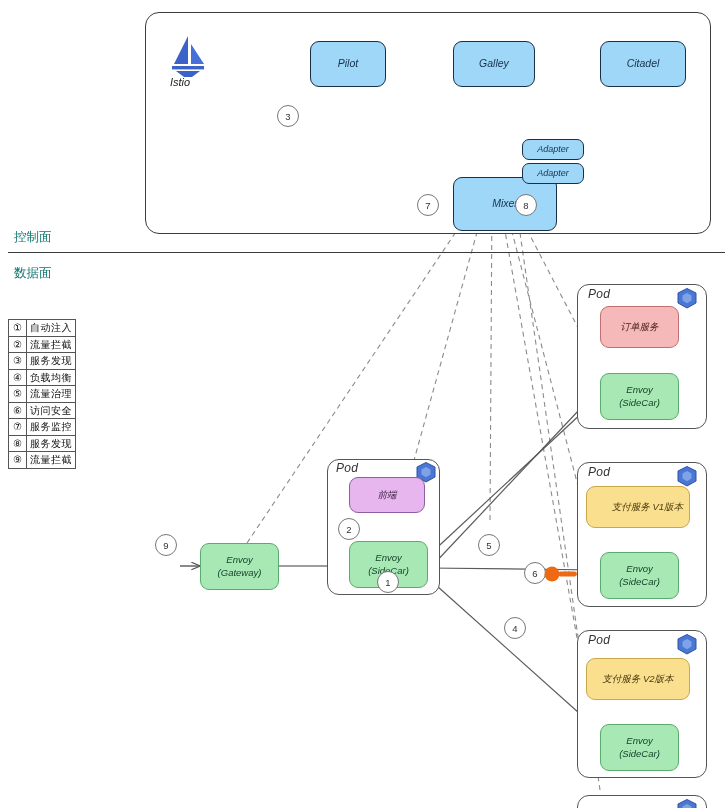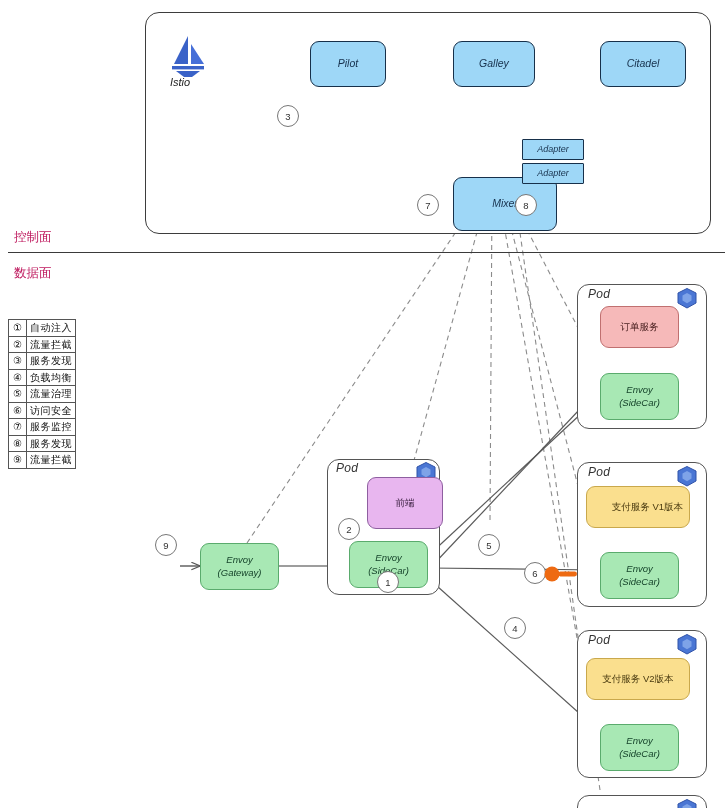--- a/index.html
+++ b/index.html
@@ -32,41 +32,41 @@
   
   .plane-box {
     position: absolute;
     border: 1.6px solid #3d3d3d;
     border-radius: 14px;
     background: #ffffff;
   }
   .plane-label {
     position: absolute;
     font-size: 12.5px;
-    color: #be185d;
+    color: #0f766e;
     white-space: nowrap;
   }
   .divider {
     position: absolute;
     height: 1.4px;
     background: #3a3a3a;
   }
   
   .ctl {
     background: #9ed7f7;
     border: 1.7px solid #17304a;
     border-radius: 9px;
     color: #16304c;
     font-size: 10.5px;
     font-style: italic;
   }
   .adapter {
     background: #9ed7f7;
     border: 1.5px solid #17304a;
-    border-radius: 1px;
+    border-radius: 7px;
     color: #16304c;
     font-size: 9px;
     font-style: italic;
   }
   
   .pod {
     position: absolute;
     border: 1.3px solid #555;
     border-radius: 12px;
     background: #ffffff;
@@ -77,20 +77,21 @@
     font-style: italic;
     color: #333;
     letter-spacing: .3px;
   }
   .k8s-ico { position: absolute; }
   
   .svc {
     border-radius: 9px;
     font-size: 9.5px;
     line-height: 1.3;
+    font-style: italic;
   }
   .svc-purple { background: #e8b6ef; border: 1.3px solid #8e5fa0; color: #3a2040; }
   .svc-pink   { background: #f6b9b9; border: 1.3px solid #c07070; color: #4a2020; }
   .svc-yellow { background: #fadf8e; border: 1.3px solid #c9a84c; color: #4a3b10; }
   .svc-green  { background: #a8e8b4; border: 1.3px solid #5aab6d; color: #15432a;
                 font-style: italic; font-size: 9.5px; }
   
   .step {
     position: absolute;
     border: 1.2px solid #777;
@@ -279,21 +280,21 @@
     <span>Envoy</span>
     <span>(Gateway)</span>
   </div>
 
   <div class="pod" style="left:327px; top:459px; width:113px; height:136px;"></div>
   <div class="pod-title" style="left:336px; top:461px;">Pod</div>
   <svg class="k8s-ico" style="left:414px; top:461px;" width="24" height="24" viewBox="0 0 24 24">
     <polygon points="12,1.5 21,6 21,16 12,21 3,16 3,6" fill="#4a76d4" stroke="#2f52a8" stroke-width="1"></polygon>
     <polygon points="12,6 16.5,8.6 16.5,13.6 12,16.2 7.5,13.6 7.5,8.6" fill="#7ea3e8"></polygon>
   </svg>
-  <div class="node svc svc-purple" style="left:367px; top:477px; width:76px; height:52px;">
+  <div class="node svc svc-purple" style="left:349px; top:477px; width:76px; height:36px;">
     <span>前端</span>
   </div>
   <div class="step" style="left:338px; top:518px;">2</div>
   <div class="node svc svc-green" style="left:349px; top:541px; width:79px; height:47px;
        flex-direction:column;">
     <span>Envoy</span>
     <span>(SideCar)</span>
   </div>
   <div class="step" style="left:377px; top:571px;">1</div>
 

